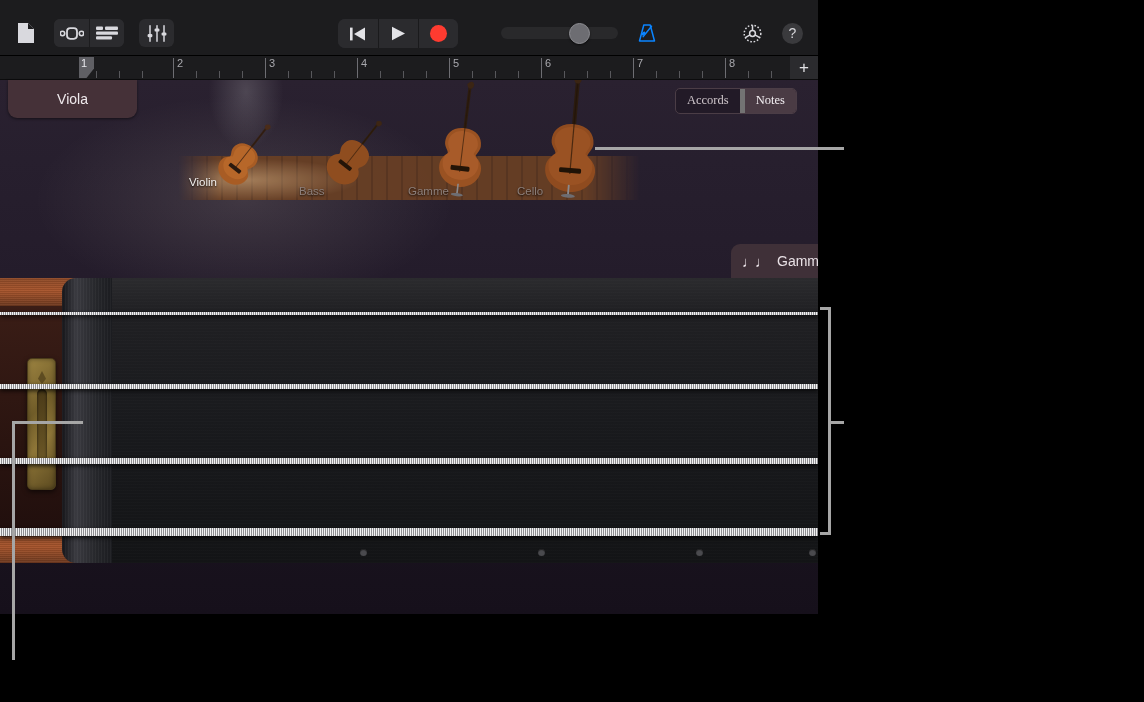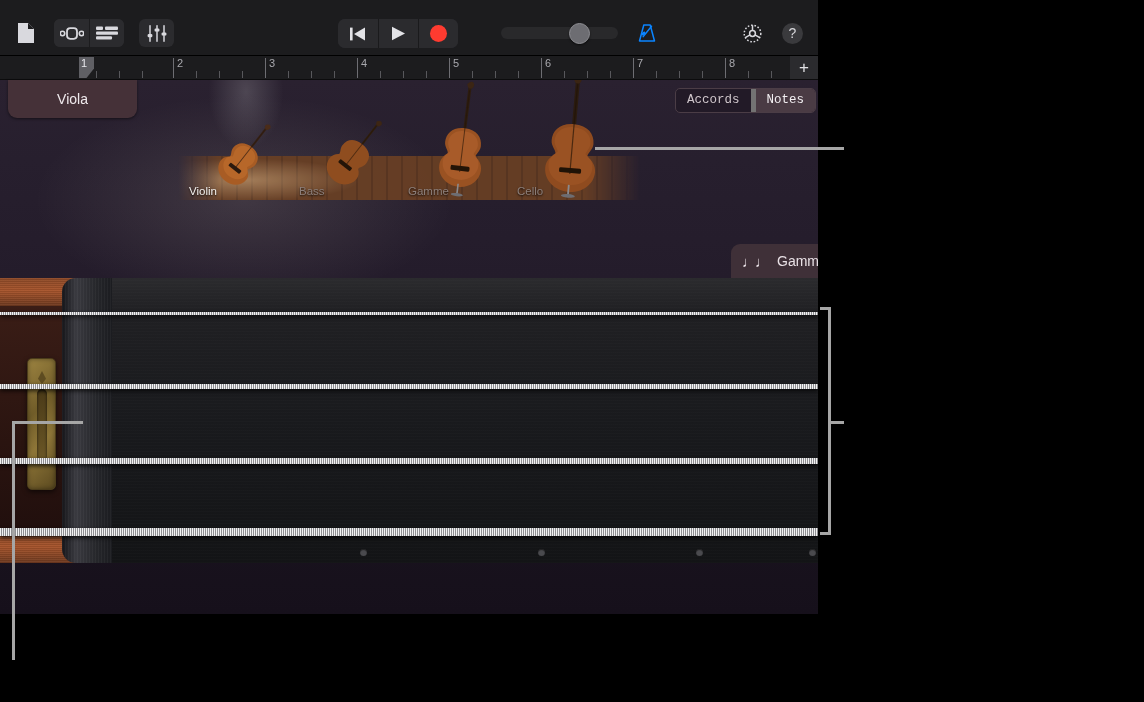--- a/index.html
+++ b/index.html
@@ -184,21 +184,21 @@
     display:flex;
     border:1px solid #4b3d46;
     border-radius:5px;
     overflow:hidden;
     background:#221a27;
   }
   .seg > div {
     padding:4px 11px 5px;
     font-size:12.5px;
     color:#cfc6cb;
-    font-family:Liberation Mono, monospace;
+    font-family:Liberation Serif, serif;
   }
   .seg > div.on { background:#4a3b44; color:#f3eff2; }
   .seg > div + div { border-left:5px solid #737373; }
 
   
   .modern-tab {
     position:absolute; left:8px; top:80px;
     width:129px; height:38px;
     border-radius:0 0 9px 9px;
     background:#453138;
@@ -455,21 +455,21 @@
                      c 9 0 16 -6 16 -14
                      c 0 -4 -2 -6 -5 -8
                      c 0 -3 3 -5 3 -9
                      c 0 -7 -5 -12 -14 -12 Z" fill="#a85c24"></path>
             <path d="M56 36 c -7 0 -11 4 -11 10 c 0 3 2 5 2 7 c -3 2 -4 4 -4 7 c 0 6 6 11 13 11 c 7 0 13 -5 13 -11 c 0 -3 -1 -5 -4 -7 c 0 -2 2 -4 2 -7 c 0 -6 -4 -10 -11 -10 Z" fill="#c2712e" opacity=".55"></path>
             <line x1="56" y1="12" x2="56" y2="62" stroke="#2a1a10" stroke-width="1" opacity=".7"></line>
             <rect x="49" y="59" width="14" height="4" rx="1" fill="#2b1a0f"></rect>
           </g>
         </svg>
       </div>
-      <div class="instr-label on" style="left:189px; top:105px;">Violin</div>
+      <div class="instr-label on" style="left:189px; top:96px;">Violin</div>
 
       <div class="instr" style="left:299px; top:28px; height:90px;">
         <svg width="110" height="90" viewBox="0 0 110 90">
           <g transform="rotate(38 55 45)">
             <path d="M55 8 L57 8 L57 33 L55 33 Z" fill="#32200f"></path>
             <path d="M53.5 6 q4 -5 6 0 q-1 4 -3 3 q-2 1 -3 -3 Z" fill="#3d2614"></path>
             <path d="M56 33
                      c -10 0 -15 5 -15 13
                      c 0 4 3 6 3 9
                      c -3 2 -5 5 -5 9

